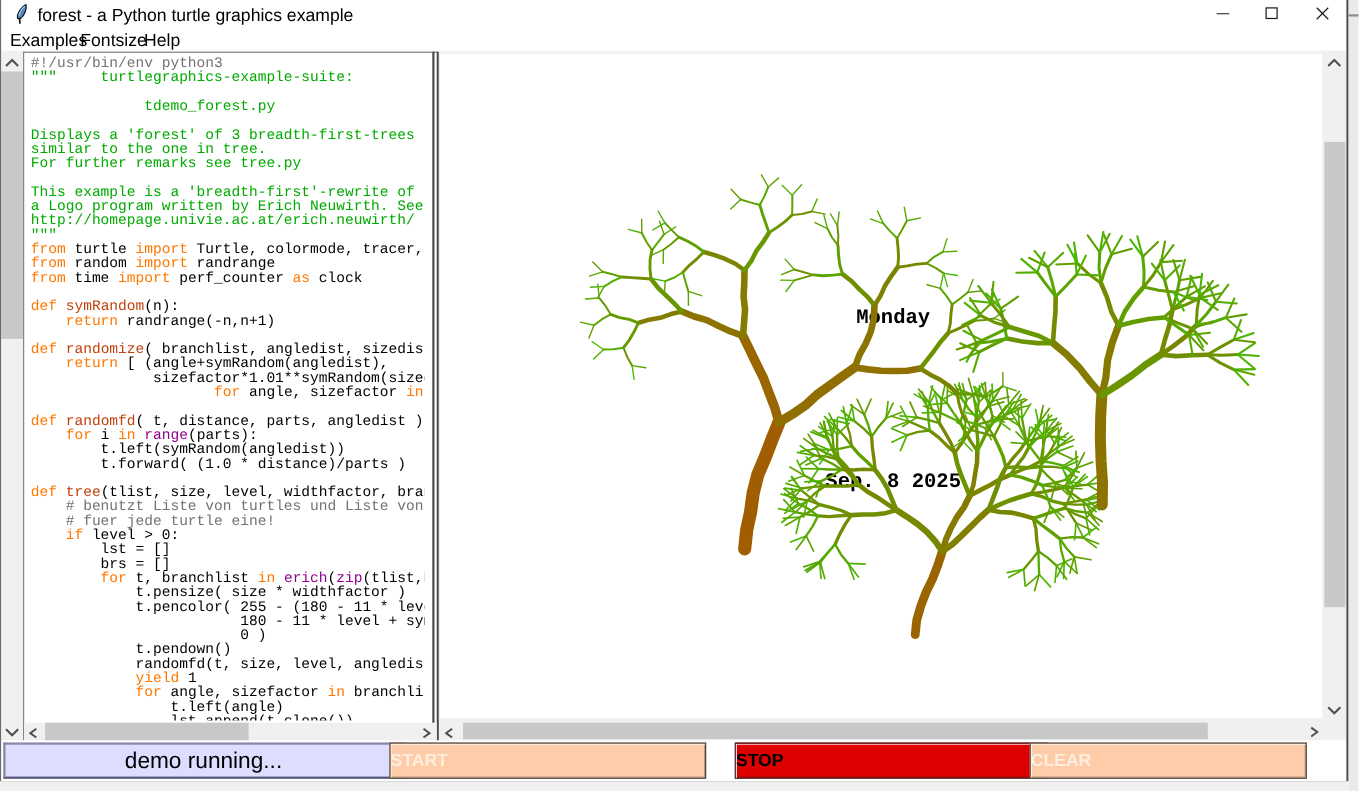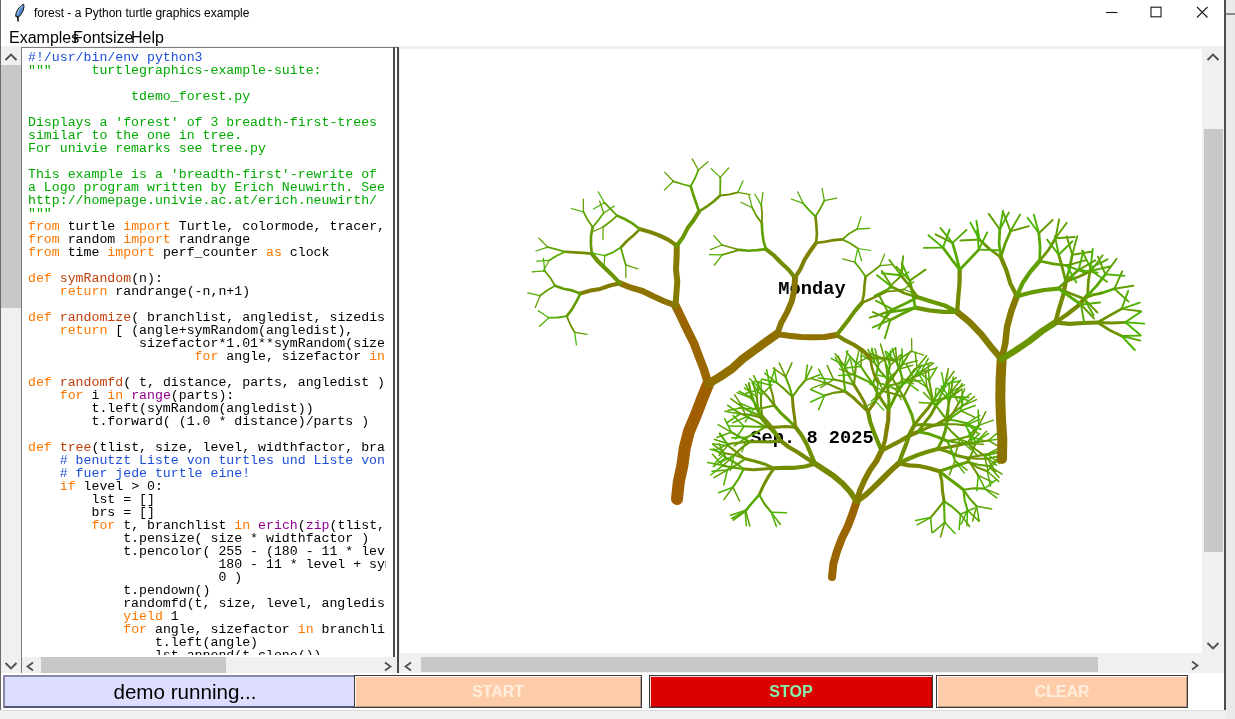--- a/index.html
+++ b/index.html
@@ -4,58 +4,58 @@
 html,body{width:1235px;height:719px;overflow:hidden;background:#fff;font-family:"Liberation Sans",sans-serif}
 .abs{position:absolute}
 
 #rstrip{left:1226px;top:0;width:9px;height:719px;background:#eaeaea}
 #rstrip .ln{left:0;top:13px;width:9px;height:2px;background:#8a8a8a;position:absolute}
 #rborder{left:1224px;top:0;width:2px;height:710px;background:#4d4d4d}
 #bstrip{left:0;top:710px;width:1226px;height:9px;background:#f0f0f0;border-top:1px solid #dcdcdc}
 #lborder{left:0;top:0;width:1px;height:710px;background:#6a6a6a}
 
 #title{left:1px;top:0;width:1223px;height:27px;background:#fff}
-#title .txt{left:33px;top:6px;font-size:12px;color:#000;position:absolute;letter-spacing:0px}
+#title .txt{left:33px;top:6px;font-size:16px;color:#000;position:absolute;letter-spacing:0px}
 
 #menu{left:1px;top:27px;width:1223px;height:19px;background:#fff;font-size:16px;color:#000}
 #menu span{position:absolute;top:2px}
 #menubottom{left:1px;top:46px;width:1223px;height:3px;background:#f0f0f0}
 
 #lvbar{left:1px;top:47px;width:20px;height:627px;background:#f0f0f0}
 #lvthumb{left:1px;top:65px;width:20px;height:243px;background:#c8c8c8}
 
 #txtbox{left:21px;top:47px;width:377px;height:627px;background:#fff;border:1px solid #7b7b7b;border-right:none}
 #txtr1{left:393px;top:47px;width:2px;height:627px;background:#4a4a4a}
 #txtr2{left:397px;top:47px;width:2px;height:627px;background:#4a4a4a}
 #code{left:28px;top:50.5px;width:358px;height:604px;overflow:hidden;font-family:"Liberation Mono",monospace;font-size:13.23px;line-height:13px;white-space:pre;color:#000}
 #code i{font-style:normal}
 #code .k{color:#ff7700}
-#code .c{color:#1d4ed8}
+#code .c{color:#737373}
 #code .s{color:#00aa00}
 #code .d{color:#c2410c}
 #code .b{color:#900090}
 
 #thbar{left:22px;top:657px;width:375px;height:17px;background:#f0f0f0}
 #thbthumb{left:41px;top:657px;width:185px;height:17px;background:#c8c8c8}
 
 #canvas{left:399px;top:47px;width:803px;height:607px;background:#fff;border-top:2px solid #f0f0f0;border-left:1px solid #f0f0f0}
 #cansvg{left:400px;top:47px;position:absolute}
 
 #rvbar{left:1202px;top:47px;width:22px;height:608px;background:#f0f0f0}
 #rvthumb{left:1204px;top:129px;width:19px;height:423px;background:#c8c8c8}
 
 #chbar{left:399px;top:653px;width:803px;height:21px;background:#f0f0f0}
 #chthumb{left:421px;top:657px;width:677px;height:15px;background:#c8c8c8}
 #corner{left:1202px;top:652px;width:22px;height:22px;background:#f0f0f0}
 
 #botrow{left:1px;top:673px;width:1223px;height:37px;background:#fff}
 #status{left:3px;top:675px;width:364px;height:33px;background:#ddddff;border:2px solid #8888aa;border-bottom-color:#555577;border-right-color:#555577;color:#000;font-size:20.6px;text-align:center;line-height:30px}
-.btn{top:675px;height:33px;font-size:16px;font-weight:bold;text-align:center;line-height:31px;border:1px solid #3a3a3a;box-shadow:inset 1px 1px 0 rgba(255,255,255,.85),inset -1px -1px 0 rgba(0,0,0,.25)}
+.btn{top:675px;height:33px;font-size:16px;font-weight:bold;text-align:left;line-height:31px;border:1px solid #3a3a3a;box-shadow:inset 1px 1px 0 rgba(255,255,255,.85),inset -1px -1px 0 rgba(0,0,0,.25)}
 #bstart{left:354px;width:288px;background:#ffccaa;color:#ffeedd}
-#bstop{left:649px;width:284px;background:#dd0000;color:#86efac}
+#bstop{left:668px;width:284px;background:#dd0000;color:#000000}
 #bclear{left:936px;width:252px;background:#ffccaa;color:#ffeedd}
 svg.aw{display:block}
 </style></head>
 <body>
 <div class="abs" id="title">
   <svg class="abs" style="left:12px;top:3px" width="14" height="19" viewBox="0 0 14 19">
     <path d="M2.8 13.6 C2.2 9.6 5.8 3.4 10.6 1.2 C11.8 4.8 9.4 11.2 5.4 14.2 Z" fill="#4e86c6" stroke="#111111" stroke-width="1"></path>
     <path d="M4.2 11.5 C5.0 8.0 7.4 4.2 9.6 2.6" stroke="#a8c8ee" stroke-width="1.1" fill="none"></path>
     <path d="M4.6 13.2 L5.2 18.6" stroke="#111111" stroke-width="1.5" fill="none"></path>
   </svg>
@@ -87,21 +87,21 @@
 <div class="abs" id="txtbox"></div>
 <div class="abs" id="txtr1"></div>
 <div class="abs" id="txtr2"></div>
 <pre class="abs" id="code"><i class="c">#!/usr/bin/env python3</i>
 <i class="s">"""     turtlegraphics-example-suite:</i>
 <i class="s"></i>
 <i class="s">             tdemo_forest.py</i>
 <i class="s"></i>
 <i class="s">Displays a 'forest' of 3 breadth-first-trees</i>
 <i class="s">similar to the one in tree.</i>
-<i class="s">For univie remarks see tree.py</i>
+<i class="s">For further remarks see tree.py</i>
 <i class="s"></i>
 <i class="s">This example is a 'breadth-first'-rewrite of</i>
 <i class="s">a Logo program written by Erich Neuwirth. See</i>
 <i class="s">http://homepage.univie.ac.at/erich.neuwirth/</i>
 <i class="s">"""</i>
 <i class="k">from</i> turtle <i class="k">import</i> Turtle, colormode, tracer, mainloop
 <i class="k">from</i> random <i class="k">import</i> randrange
 <i class="k">from</i> time <i class="k">import</i> perf_counter <i class="k">as</i> clock
 
 <i class="k">def</i> <i class="d">symRandom</i>(n):

